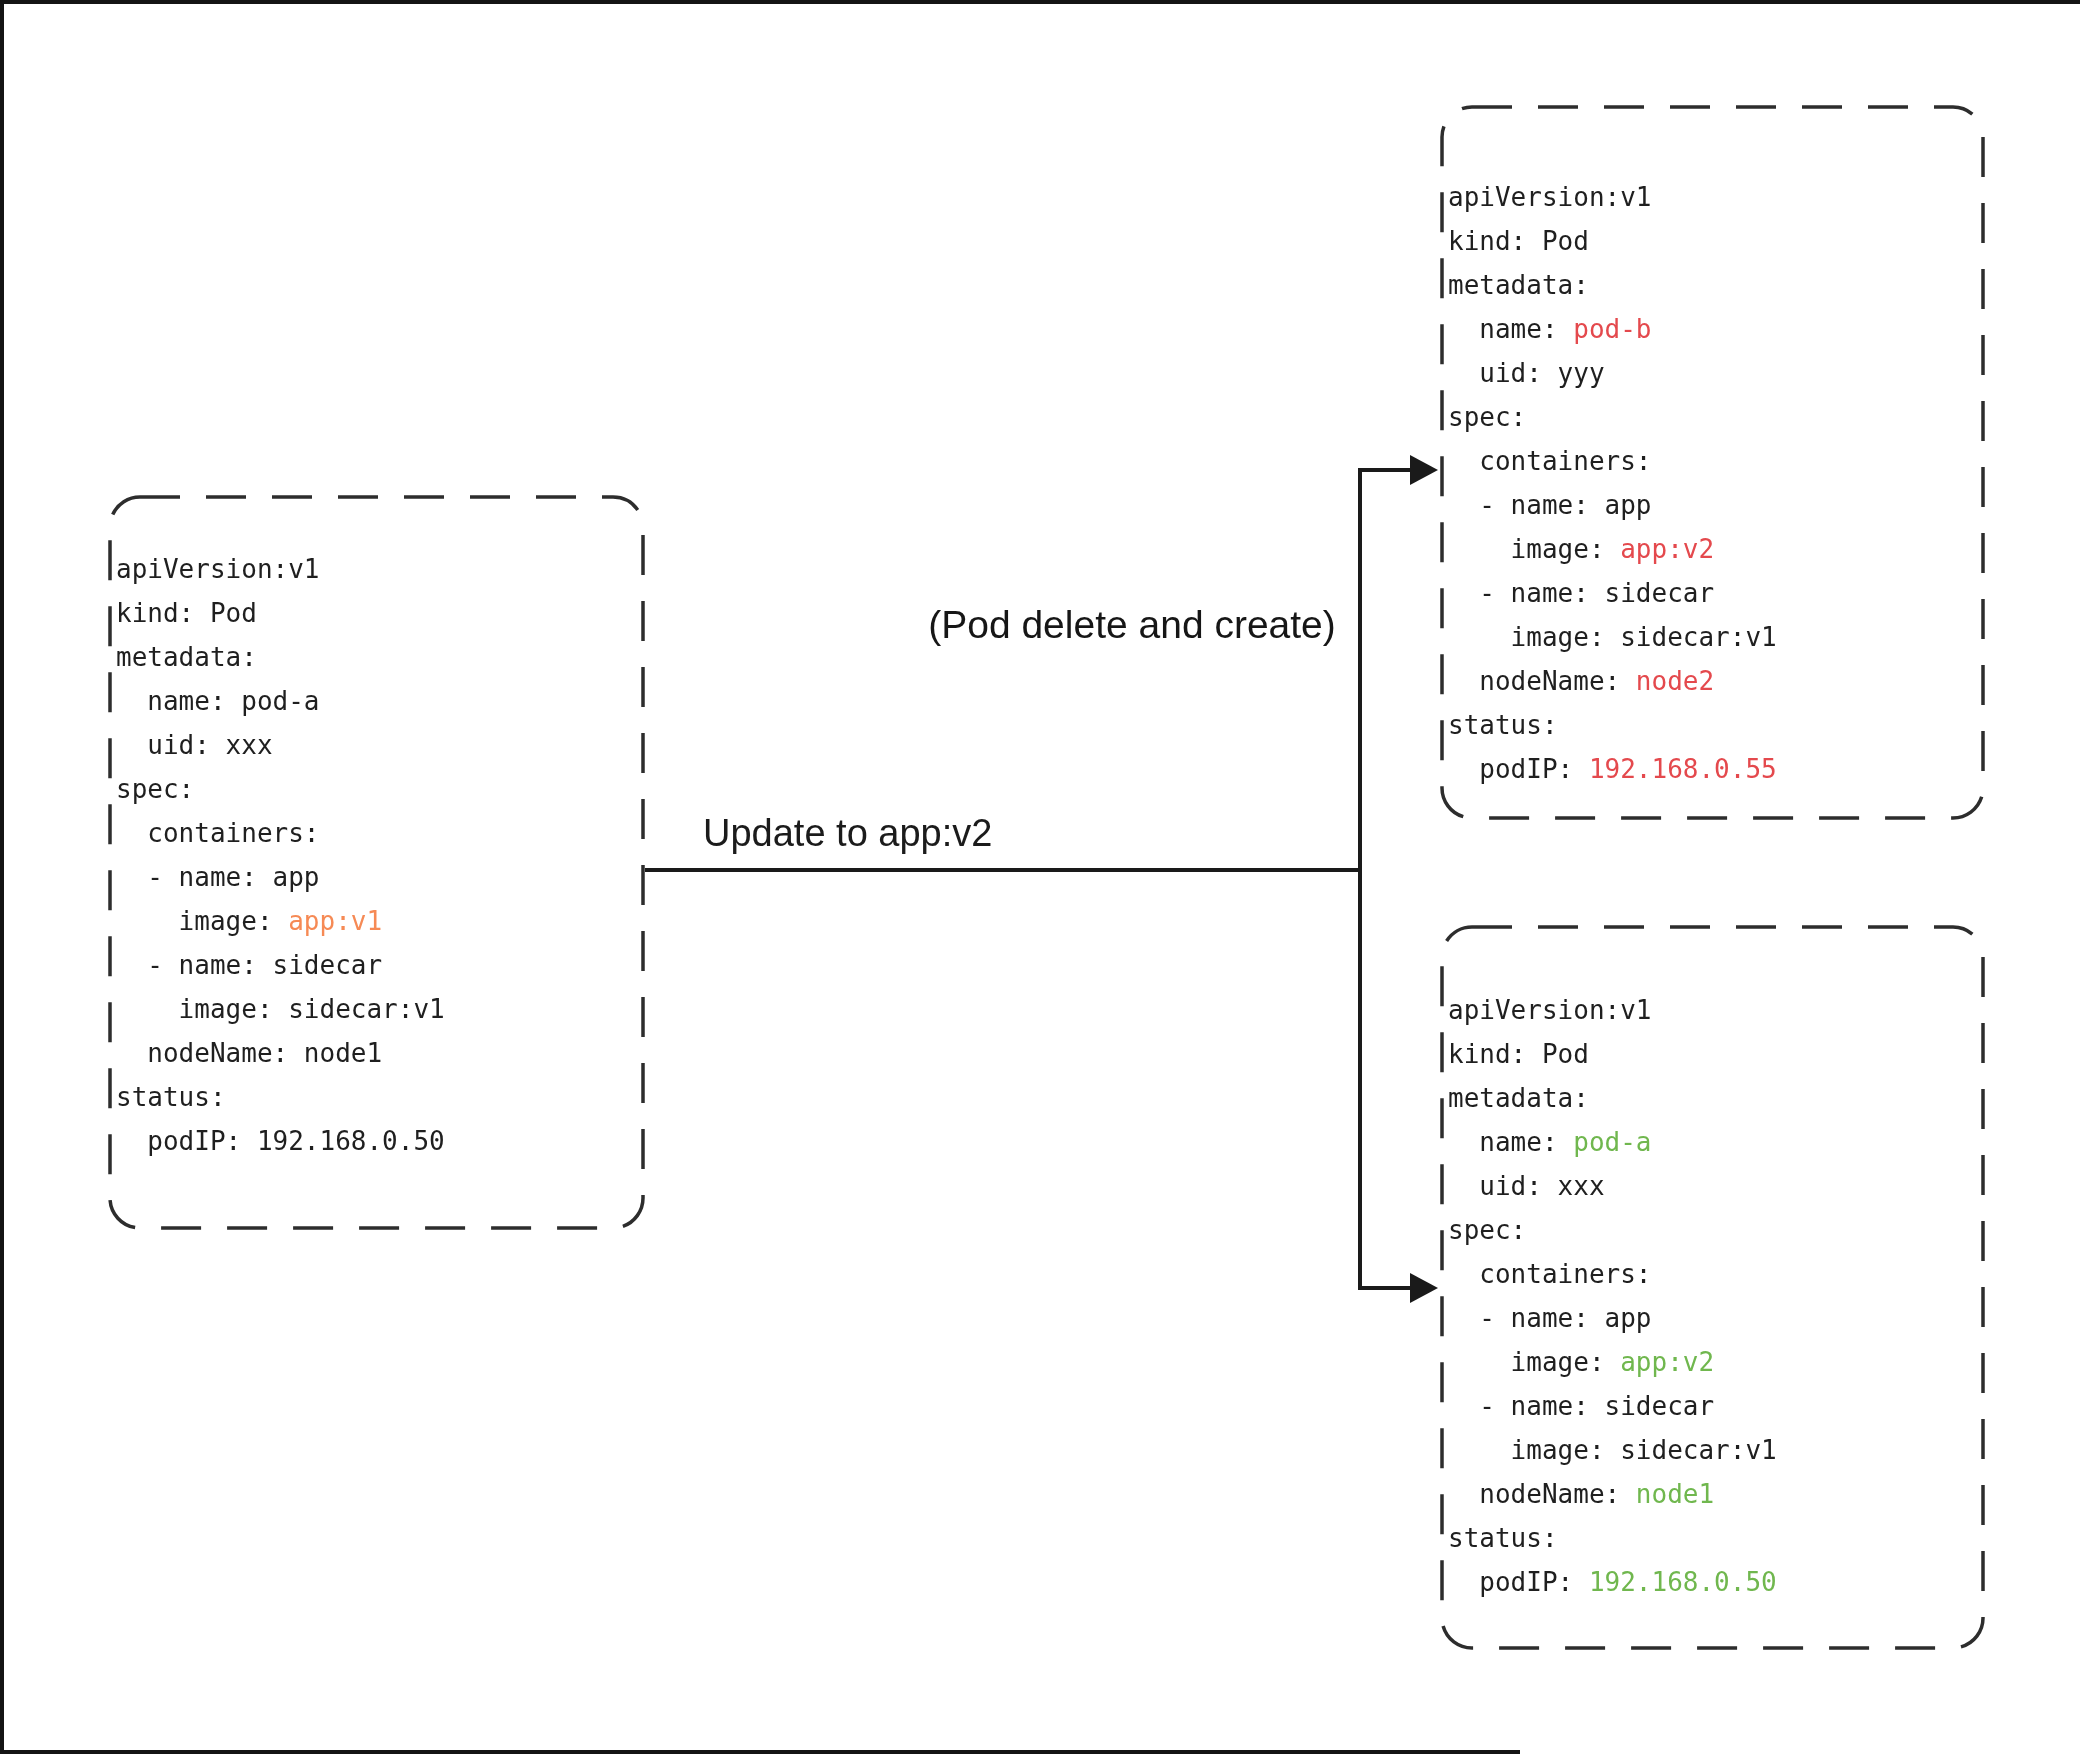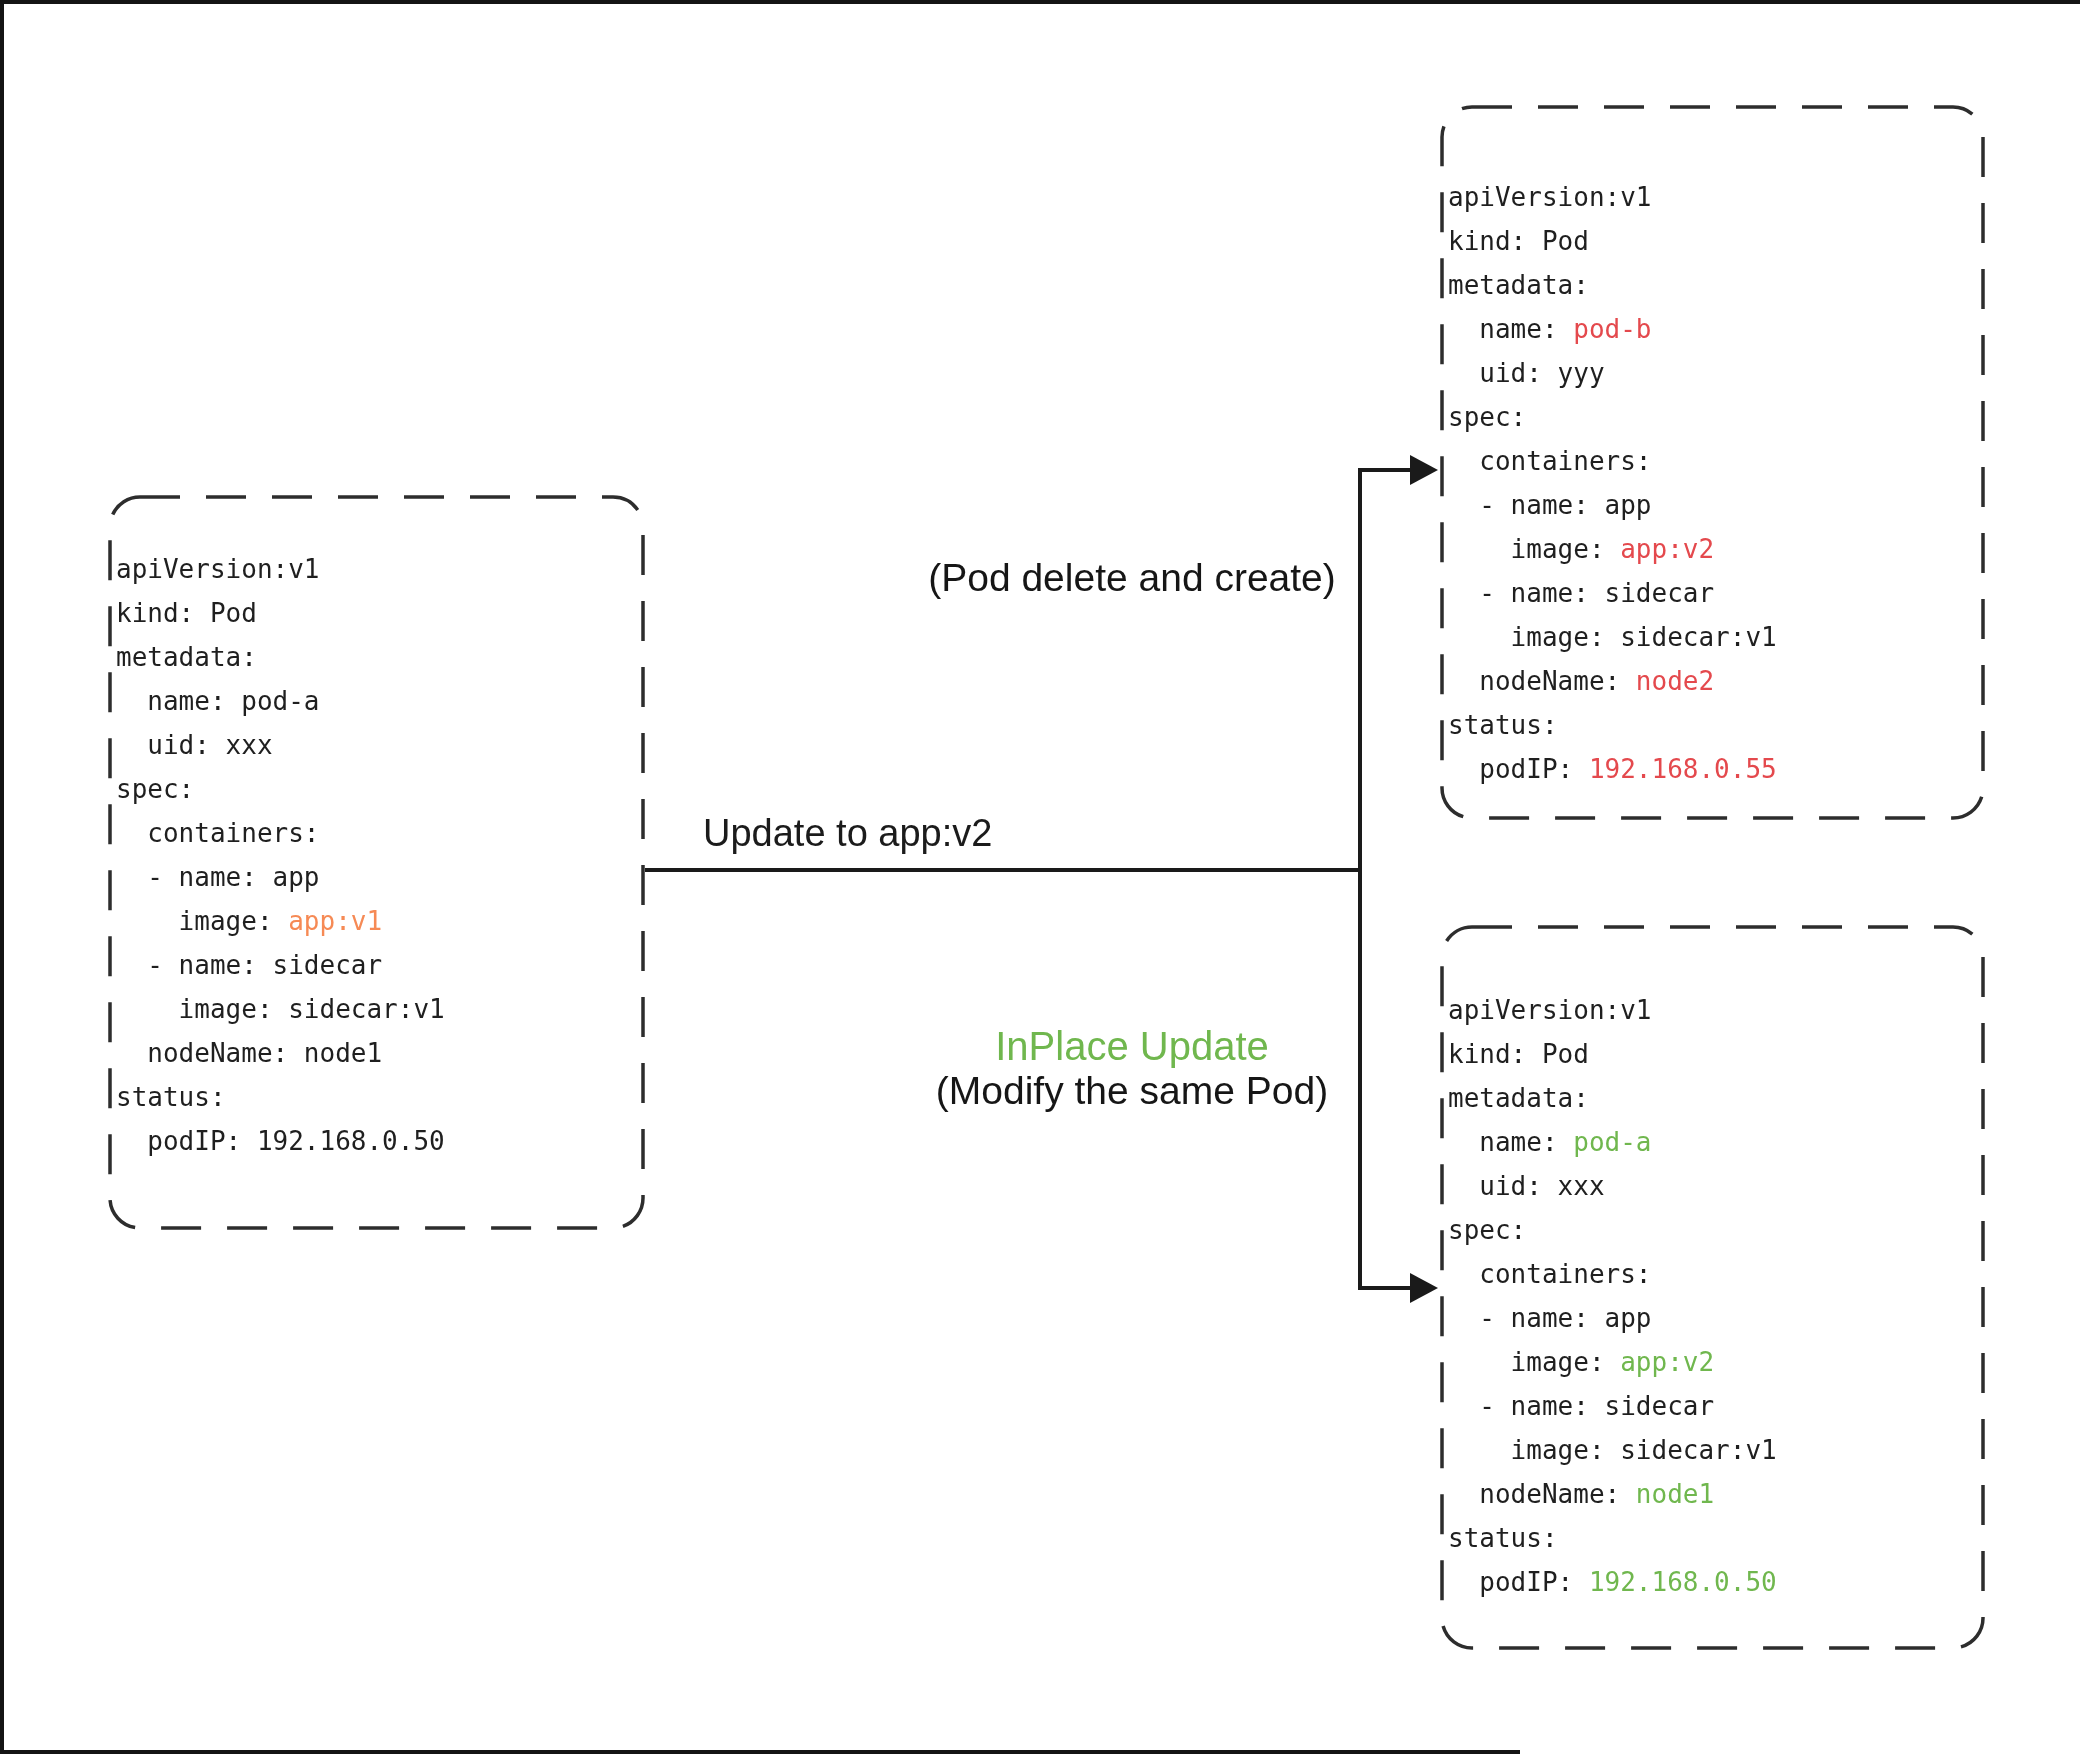--- a/index.html
+++ b/index.html
@@ -26,21 +26,21 @@
   }
   .code-line { white-space: pre; }
   .arrow-label {
     position: absolute;
     font-size: 38px;
     color: #1b1b1b;
     white-space: nowrap;
   }
   .branch-label { position: absolute; width: 520px; text-align: center; }
   .branch-title { font-size: 40px; white-space: nowrap; }
-  .branch-subtitle { font-size: 39px; color: #161616; white-space: nowrap; }
+  .branch-subtitle { font-size: 39px; color: #161616; white-space: nowrap; margin-top: 47px; }
   .connector-svg { position: absolute; left: 0; top: 0; }
 </style>
 </head>
 <body>
 
 <div class="canvas">
 
   <div class="frame-line" style="left:0; top:0; width:2080px; height:4px;"></div>
   <div class="frame-line" style="left:0; top:0; width:4px; height:1754px;"></div>
   <div class="frame-line" style="left:0; top:1750px; width:1520px; height:4px;"></div>
@@ -74,18 +74,14 @@
     </svg>
     <pre class="code" style="padding-top:63px;"><div class="code-line"><span style="color: rgb(31, 31, 31);">apiVersion:v1</span></div><div class="code-line"><span style="color: rgb(31, 31, 31);">kind: Pod</span></div><div class="code-line"><span style="color: rgb(31, 31, 31);">metadata:</span></div><div class="code-line"><span style="color: rgb(31, 31, 31);">  name: </span><span style="color: rgb(112, 183, 78);">pod-a</span></div><div class="code-line"><span style="color: rgb(31, 31, 31);">  uid: xxx</span></div><div class="code-line"><span style="color: rgb(31, 31, 31);">spec:</span></div><div class="code-line"><span style="color: rgb(31, 31, 31);">  containers:</span></div><div class="code-line"><span style="color: rgb(31, 31, 31);">  - name: app</span></div><div class="code-line"><span style="color: rgb(31, 31, 31);">    image: </span><span style="color: rgb(112, 183, 78);">app:v2</span></div><div class="code-line"><span style="color: rgb(31, 31, 31);">  - name: sidecar</span></div><div class="code-line"><span style="color: rgb(31, 31, 31);">    image: sidecar:v1</span></div><div class="code-line"><span style="color: rgb(31, 31, 31);">  nodeName: </span><span style="color: rgb(112, 183, 78);">node1</span></div><div class="code-line"><span style="color: rgb(31, 31, 31);">status:</span></div><div class="code-line"><span style="color: rgb(31, 31, 31);">  podIP: </span><span style="color: rgb(112, 183, 78);">192.168.0.50</span></div></pre>
   </div>
 
   <div class="arrow-label" style="left:703px; top:812px;">Update to app:v2</div>
 
   <div class="branch-label" style="left:872px; top:556px;">
     <div class="branch-subtitle">(Pod delete and create)</div>
   </div>
 
-  <div class="branch-label" style="left:872px; top:1024px;">
-    <div class="branch-title" style="color:#70b74e;">InPlace Update</div>
-    <div class="branch-subtitle">(Modify the same Pod)</div>
-  </div>
 
 </div>
 
 </body></html>

